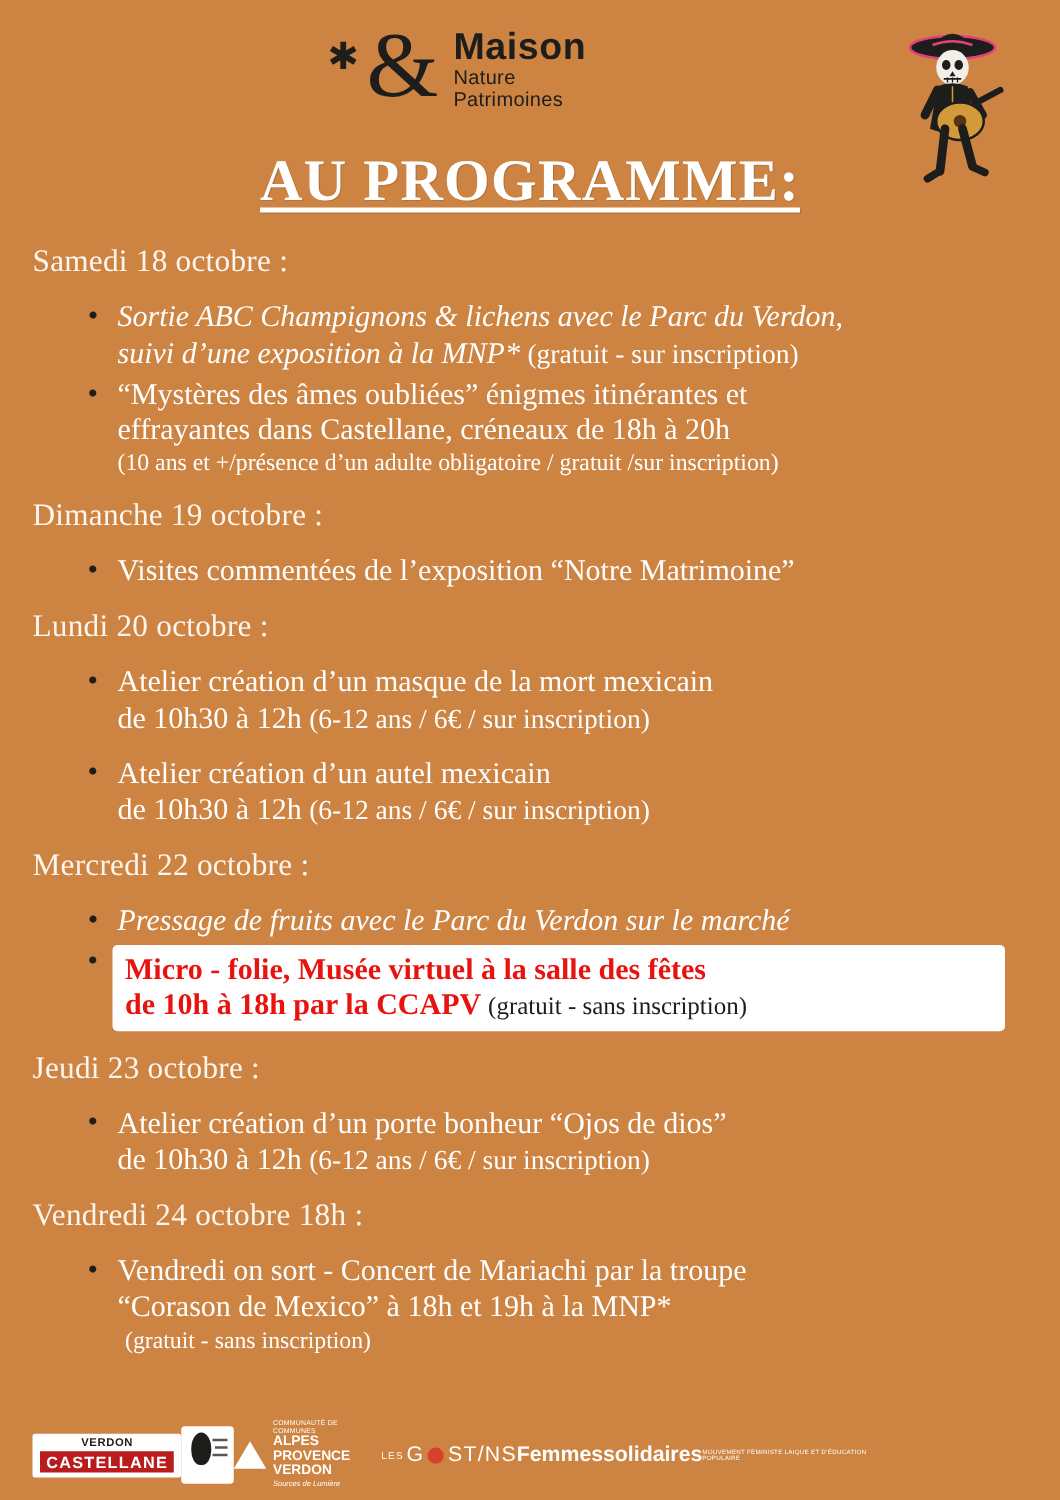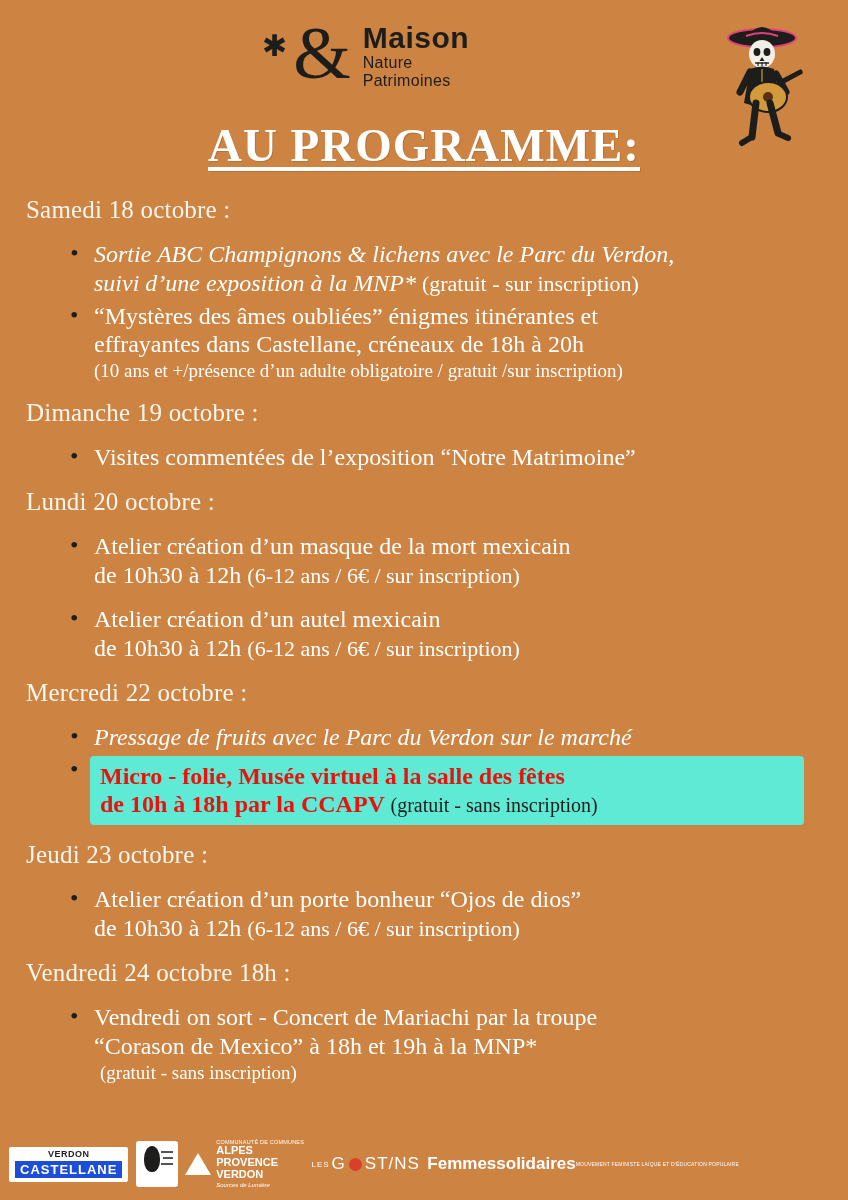--- a/index.html
+++ b/index.html
@@ -129,21 +129,21 @@
   }
   .sub-line {
     display: block;
     font-size: 19px;
     line-height: 1.25;
   }
   .line2 { display: block; }
 
   
   .highlight-row {
-    background: #5eead4;
+    background: #ffffff;
     border-radius: 4px;
     padding: 6px 10px 7px 10px;
     margin: 2px 0 2px -4px;
     width: calc(100% - 18px);
   }
   .highlight-text {
     color: #e8130f;
     font-weight: bold;
     font-size: 24px;
     line-height: 1.18;
@@ -159,21 +159,21 @@
   
   .footer {
     position: absolute;
     left: 0;
     bottom: 0;
     width: 748px;
     height: 72px;
     display: flex;
     align-items: center;
     justify-content: space-between;
-    padding: 0 9px;
+    padding: 0 26px;
     box-sizing: border-box;
   }
   .footer-logo {
     display: flex;
     align-items: center;
     justify-content: center;
     height: 56px;
   }
 
   .castellane-logo {
@@ -187,21 +187,21 @@
     position: relative;
   }
   .castellane-top {
     font-size: 9px;
     font-weight: bold;
     letter-spacing: 0.5px;
     display: block;
     margin-bottom: 2px;
   }
   .castellane-bottom {
-    background: #1d4ed8;
+    background: #b91c1c;
     color: #ffffff;
     font-size: 13px;
     font-weight: bold;
     letter-spacing: 1px;
     display: block;
     padding: 2px 5px;
   }
 
   .bw-logo {
     width: 42px;

